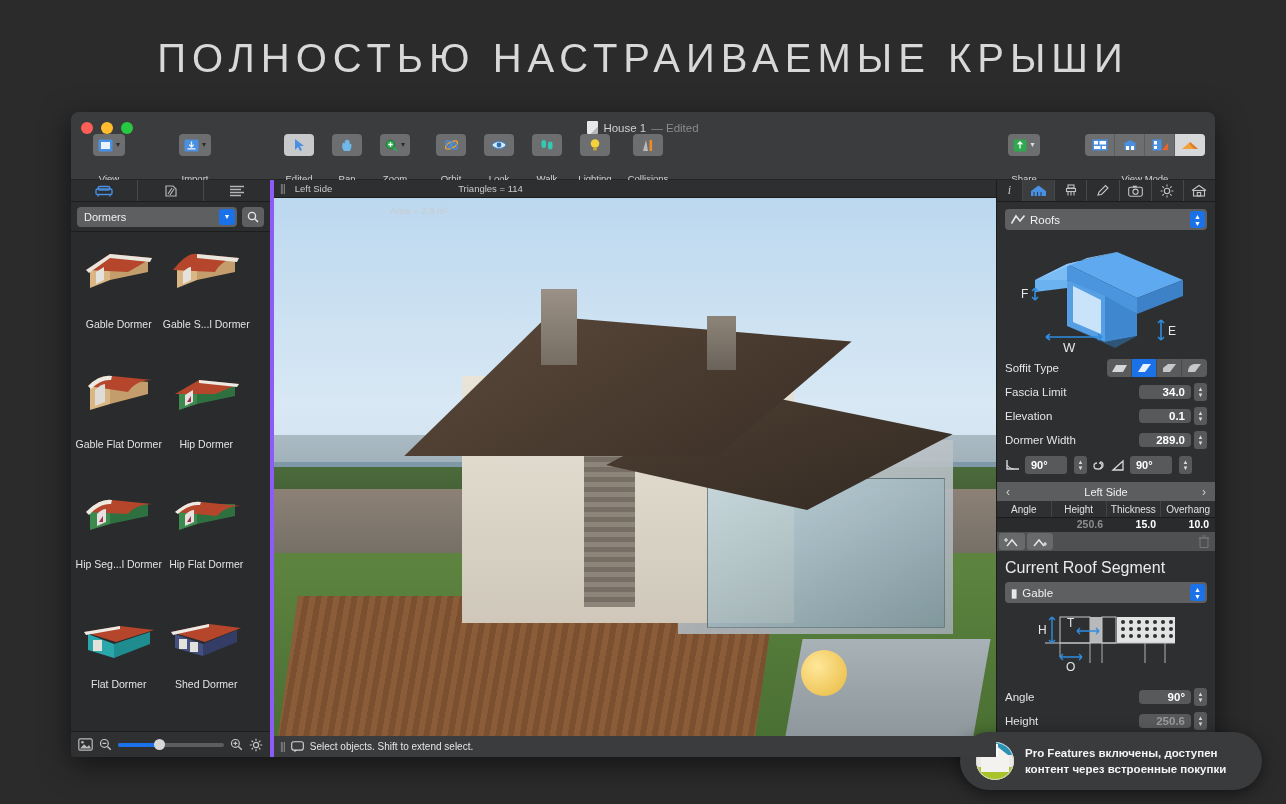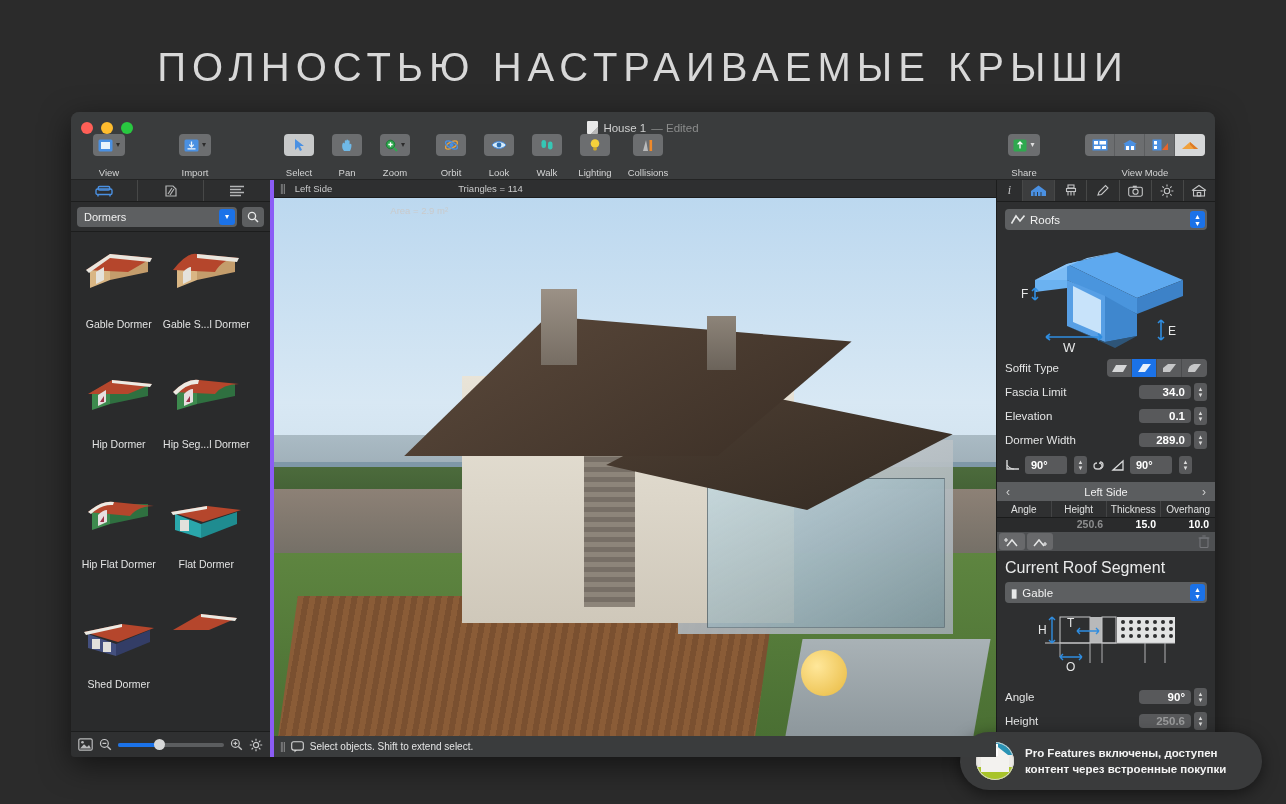--- a/index.html
+++ b/index.html
@@ -18,21 +18,20 @@
   
   .banner-title {
     position: absolute;
     top: 36px; left: 0; width: 1286px;
     text-align: center;
     font-size: 40px;
     letter-spacing: 6px;
     color: #d8d8d8;
     font-weight: 400;
     font-family: "Liberation Sans", sans-serif;
-    margin-top: 9px;
   }
 
   
   .window {
     position: absolute;
     left: 71px; top: 112px;
     width: 1144px; height: 645px;
     background: #333434;
     border-radius: 8px 8px 4px 4px;
     overflow: hidden;
@@ -73,21 +72,21 @@
     width: 46px; cursor: default;
   }
   .tb-item.wide { width: 56px; }
   .tb-btn {
     height: 22px; min-width: 30px; padding: 0 5px;
     background: #6c6e70; border-radius: 4px;
     display: flex; align-items: center; justify-content: center; gap: 3px;
   }
   .tb-btn.active { background: #c7c9ca; }
   .tb-label {
-    font-size: 9.5px; color: #d3d4d4; margin-top: 11px; white-space: nowrap;
+    font-size: 9.5px; color: #d3d4d4; margin-top: 17px; white-space: nowrap;
   }
   .chev { font-size: 8px; color: #2b2b2b; line-height: 1; }
   .chev.light { color: #dfdfdf; }
 
   .vm-group {
     position: absolute; top: 22px; right: 10px;
     display: flex; flex-direction: column; align-items: center;
   }
   .vm-row { display: flex; background: #6c6e70; border-radius: 4px; overflow: hidden; }
   .vm-btn {
@@ -379,21 +378,21 @@
         </div>
       </div>
 
       <div class="tb-group" style="left:205px;">
         <div class="tb-item">
           <div class="tb-btn active">
             <svg width="13" height="14" viewBox="0 0 13 14">
               <path d="M2 1 L2 12 L5 9 L7 13 L9 12 L7 8 L11 8 Z" fill="#4a90e2"></path>
             </svg>
           </div>
-          <div class="tb-label">Select</div>
+          <div class="tb-label">Edited</div>
         </div>
         <div class="tb-item">
           <div class="tb-btn">
             <svg width="14" height="14" viewBox="0 0 14 14">
               <path d="M4 13 C1.5 10 2 6 3 5 C3.8 4.3 4.6 5 4.8 6 L4.8 3 C4.8 2 6.3 2 6.4 3 L6.4 6 L6.4 2.2 C6.4 1.2 7.9 1.2 8 2.2 L8 6 L8 3 C8 2 9.5 2 9.6 3 L9.6 6.5 C10 5.6 11.2 5.7 11.4 6.6 C11.7 8.4 11 11.5 10 13 Z" fill="#6fb9e8"></path>
             </svg>
           </div>
           <div class="tb-label">Pan</div>
         </div>
         <div class="tb-item">
@@ -565,20 +564,32 @@
                 <path d="M14 46 L14 26 Q24 14 34 14 L34 38 Z" fill="#d9b684"></path>
                 <path d="M34 14 L34 38 L72 30 L72 18 Z" fill="#c49d6c"></path>
                 <path d="M10 28 Q24 10 34 12 L76 16 Q60 16 52 30 Z" fill="#b5462c"></path>
                 <path d="M34 12 L76 16 L74 20 L34 16 Z" fill="#e9e6de"></path>
                 <path d="M20 42 L20 30 Q25 25 28 25 L28 38 Z" fill="#e4e2dc"></path>
               </svg>
             </div>
             <div class="cat-label">Gable S...l Dormer</div>
           </div>
 
+          <div class="cat-item">
+            <div class="cat-thumb">
+              <svg width="86" height="72" viewBox="0 0 86 72">
+                <path d="M14 48 L14 26 Q22 16 34 16 L34 42 Z" fill="#d9b684"></path>
+                <path d="M34 16 L34 42 L72 32 L72 20 Z" fill="#c49d6c"></path>
+                <path d="M12 24 Q24 12 36 14 L76 18 Q60 18 52 30 Z" fill="#b5462c"></path>
+                <path d="M12 24 Q24 12 36 14 L35 18 Q25 17 15 27 Z" fill="#eceae3"></path>
+                <path d="M19 44 L19 28 Q25 22 29 22 L29 40 Z" fill="#dedcd6"></path>
+              </svg>
+            </div>
+            <div class="cat-label">Gable Flat Dormer</div>
+          </div>
 
           <div class="cat-item">
             <div class="cat-thumb">
               <svg width="86" height="72" viewBox="0 0 86 72">
                 <path d="M16 48 L16 30 L34 20 L34 42 Z" fill="#3d8a4e"></path>
                 <path d="M34 20 L34 42 L72 34 L72 22 Z" fill="#2f7040"></path>
                 <path d="M12 32 L36 18 L76 22 L52 32 Z" fill="#b5462c"></path>
                 <path d="M36 18 L76 22 L74 25 L36 21 Z" fill="#eceae3"></path>
                 <path d="M22 44 L22 33 L30 28 L30 40 Z" fill="#e7dfe0"></path>
                 <path d="M24 40 L28 34 L28 40 Z" fill="#9c3246"></path>

